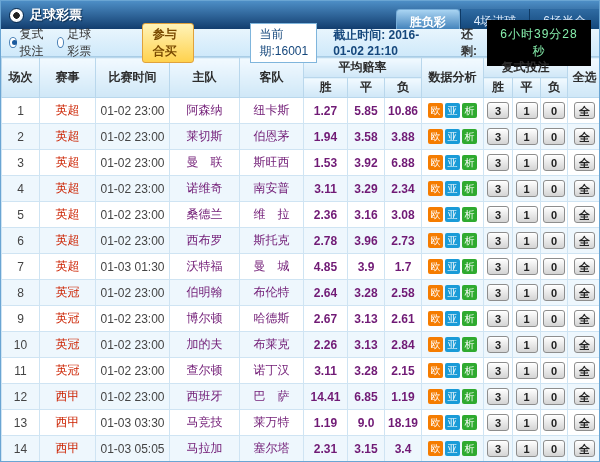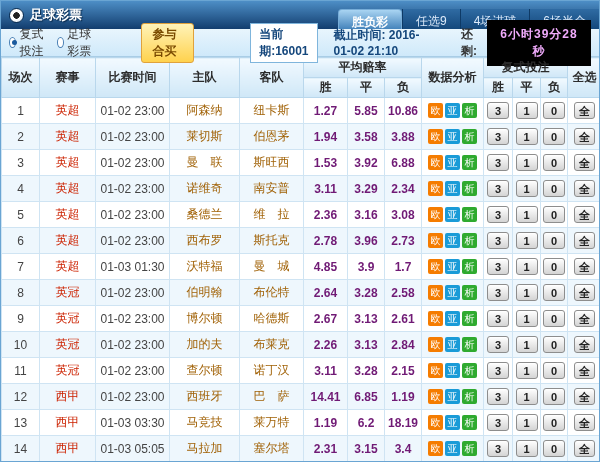--- a/index.html
+++ b/index.html
@@ -23,34 +23,34 @@
 
   
   .toolbar { height:28px; background:linear-gradient(#e8f5fd,#cfe9fa); border-bottom:1px solid #a9cde6;
              display:flex; align-items:center; padding:0 8px; gap:8px; }
   .radio { display:flex; align-items:center; gap:3px; cursor:pointer; }
   .rdot { width:11px; height:11px; border-radius:50%; border:1px solid #4a80b5; background:#fff; position:relative; }
   .rdot.checked::after { content:""; position:absolute; left:2px; top:2px; width:5px; height:5px; border-radius:50%; background:#1a5a9e; }
   .joinbtn { display:inline-block; padding:2px 10px; background:linear-gradient(#fff3b8,#ffd24e);
              border:1px solid #e0a23c; border-radius:3px; color:#7a4a00; font-weight:bold; cursor:pointer;margin-left:37px; }
   .period { margin-left:48px; background:#fff; border:1px solid #7fb5dc; padding:2px 8px;
-            color:#15477c; font-weight:bold; cursor:pointer; }
+            color:#15477c; font-weight:normal; cursor:pointer; }
   .deadline { color:#15477c; font-weight:bold; margin-left:8px; }
   .remain { margin-left:23px; color:#333; font-weight:bold; }
-  .countdown { background:#000; color:#f0abfc; font-weight:bold; padding:6px 10px; letter-spacing:1px; min-width:104px; text-align:center; }
+  .countdown { background:#000; color:#86efac; font-weight:normal; padding:6px 10px; letter-spacing:1px; min-width:104px; text-align:center; }
 
   
   table { width:600px; border-collapse:collapse; table-layout:fixed; }
   th, td { border:1px solid #cfe4f3; text-align:center; padding:0; overflow:hidden; white-space:nowrap; }
   thead th { background:linear-gradient(#f2faff,#cfe7f7); color:#2b2b2b; font-weight:bold; font-size:12px;
              height:20px; border-color:#b9d7ec; }
   tbody td { height:26px; font-size:12px; color:#444; background:#fff; }
   tbody tr.alt td { background:#eef7fd; }
   td.c-league { color:#cc2200; }
-  td.c-team { color:#a16207; }
+  td.c-team { color:#701a75; }
   td.c-odds { color:#701a75;font-weight:bold; }
 
   .aicon { display:inline-block; width:15px; height:15px; line-height:15px; border-radius:2px;
            color:#fff; font-size:10px; margin:0 1px; cursor:pointer; }
   .ic-euro { background:#f57c00; }
   .ic-asia { background:#1a9bd7; }
   .ic-ana  { background:#2faa2f; }
 
   .betbtn { display:inline-block; width:22px; height:17px; line-height:16px;
             background:linear-gradient(#ffffff,#d4d4d4); border:1px solid #8d8d8d; border-radius:3px;
@@ -62,21 +62,20 @@
 
 <div class="app">
 
   <div class="topbar">
     <div class="brand">
       <span class="ball"></span>
       <span class="title">足球彩票</span>
     </div>
     <div class="tabs">
       <div class="tab active">胜负彩</div>
-      <div class="tab">任选9</div>
       <div class="tab">4场进球</div>
       <div class="tab">6场半全</div>
     </div>
   </div>
 
   <div class="toolbar">
     <span class="radio">
       <span class="rdot checked"></span>
       <span>复式投注</span>
     </span>
@@ -309,21 +308,21 @@
           <td><span class="betbtn">0</span></td>
           <td><span class="betbtn allbtn">全</span></td>
         </tr>
         <tr>
           <td class="c-no">13</td>
           <td class="c-league">西甲</td>
           <td class="c-time">01-03 03:30</td>
           <td class="c-team">马竞技</td>
           <td class="c-team">莱万特</td>
           <td class="c-odds">1.19</td>
-          <td class="c-odds">6.2</td>
+          <td class="c-odds">9.0</td>
           <td class="c-odds">18.19</td>
           <td><span class="aicon ic-euro">欧</span><span class="aicon ic-asia">亚</span><span class="aicon ic-ana">析</span></td>
           <td><span class="betbtn">3</span></td>
           <td><span class="betbtn">1</span></td>
           <td><span class="betbtn">0</span></td>
           <td><span class="betbtn allbtn">全</span></td>
         </tr>
         <tr class="alt">
           <td class="c-no">14</td>
           <td class="c-league">西甲</td>

